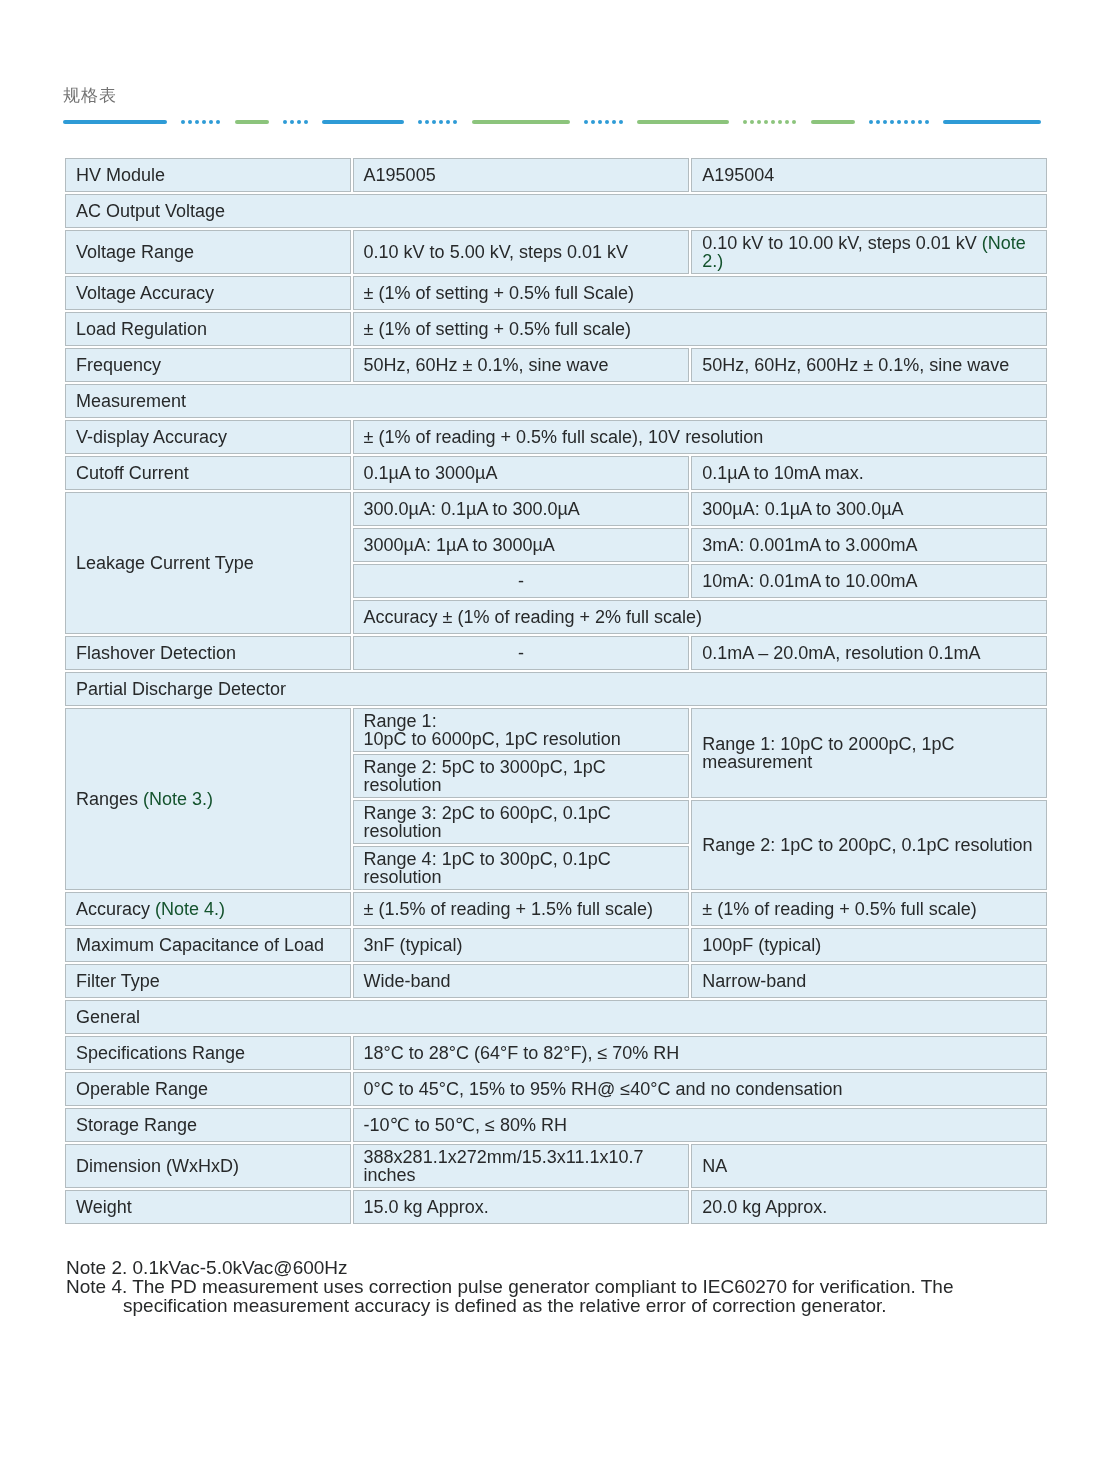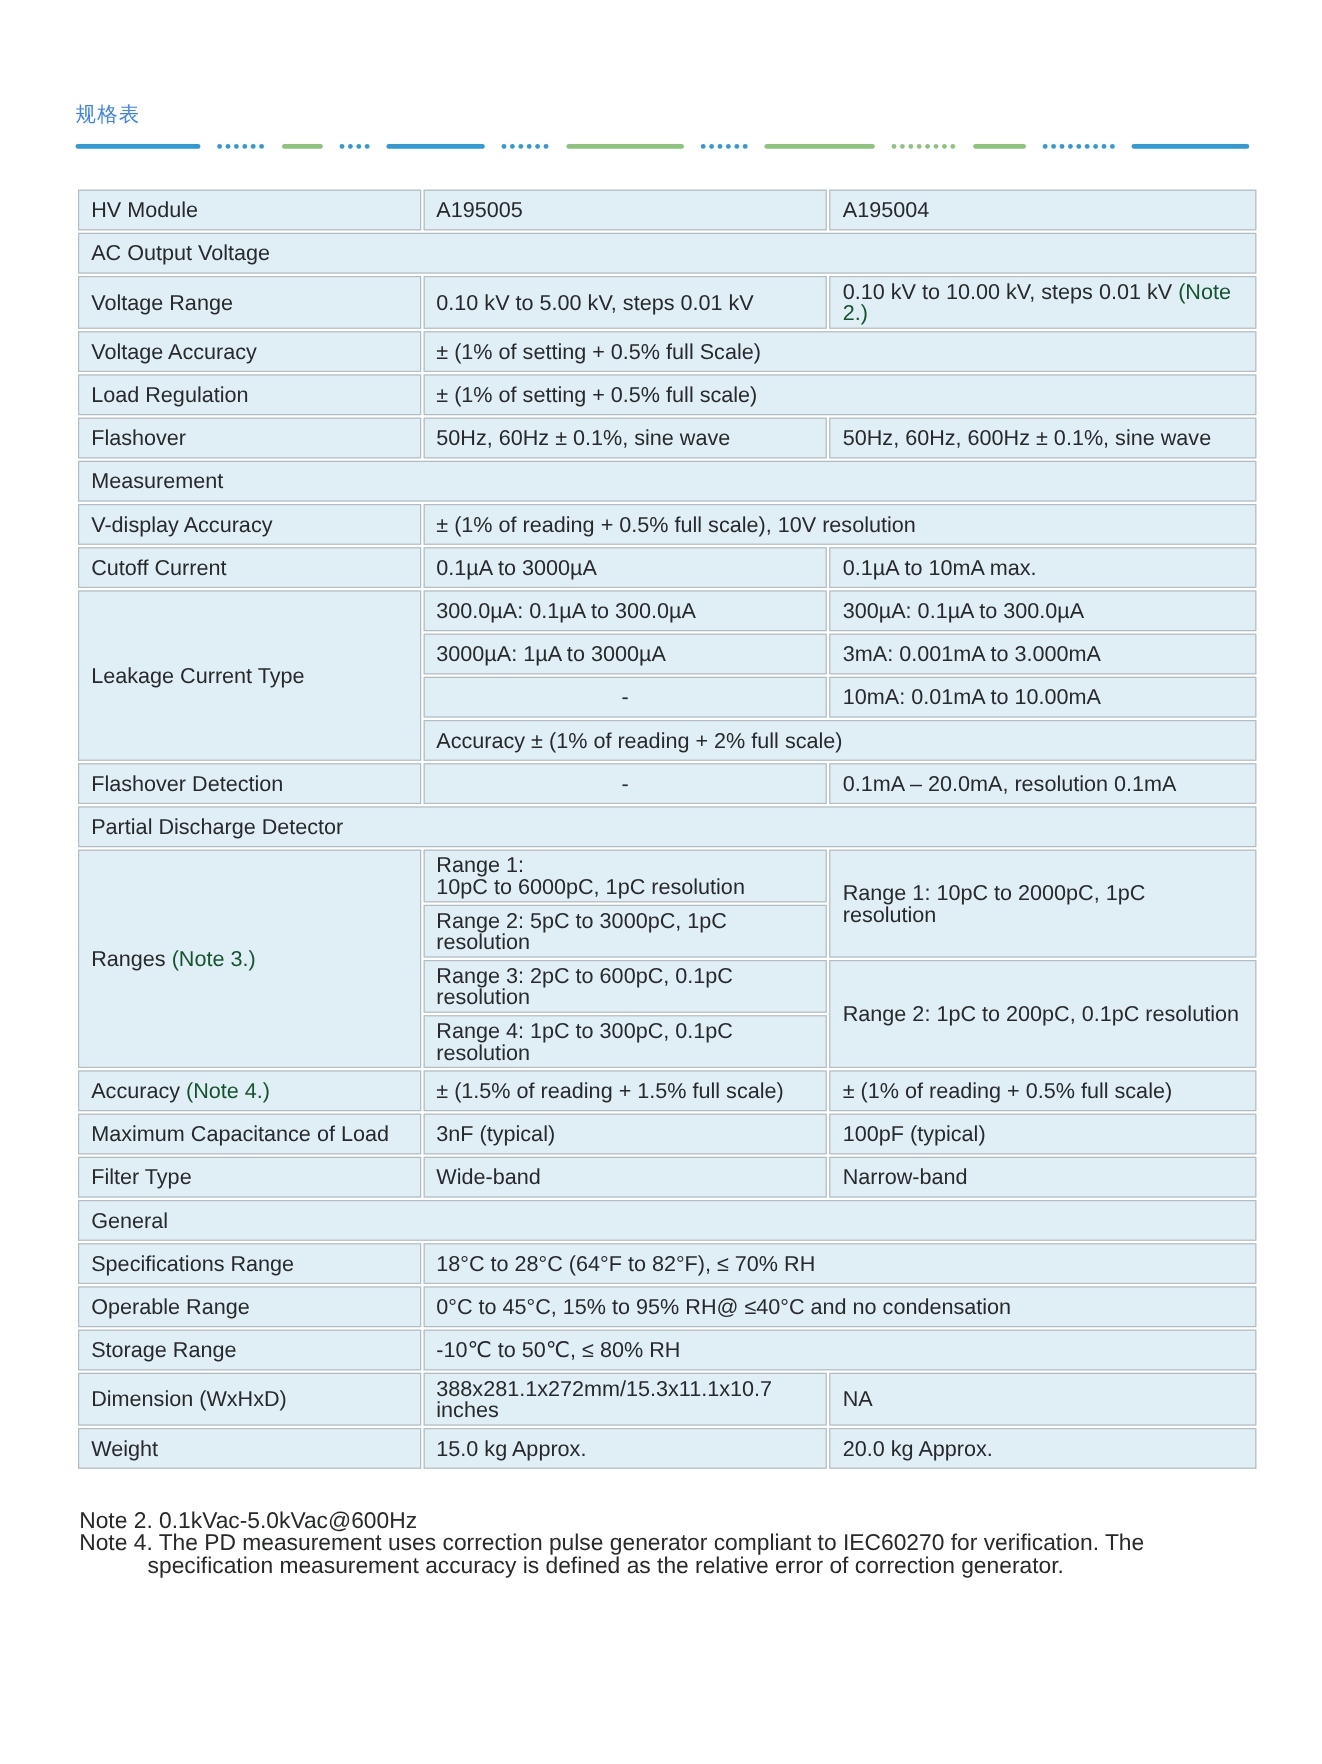--- a/index.html
+++ b/index.html
@@ -14,21 +14,21 @@
     height: 1470px;
     overflow: hidden;
     position: relative;
   }
   .page {
     padding: 84px 0 0 63px;
   }
   .page-title {
     font-size: 17px;
     font-weight: 500;
-    color: #3b82f6;
+    color: #737373;
     letter-spacing: 1px;
     margin: 0 0 12px 0;
   }
   
   .divider {
     width: 978px;
     height: 5px;
     display: flex;
     align-items: center;
     justify-content: space-between;
@@ -183,21 +183,21 @@
       </tr>
       <tr>
         <td>Voltage Accuracy</td>
         <td colspan="2">± (1% of setting + 0.5% full Scale)</td>
       </tr>
       <tr>
         <td>Load Regulation</td>
         <td colspan="2">± (1% of setting + 0.5% full scale)</td>
       </tr>
       <tr>
-        <td>Flashover</td>
+        <td>Frequency</td>
         <td>50Hz, 60Hz ± 0.1%, sine wave</td>
         <td>50Hz, 60Hz, 600Hz ± 0.1%, sine wave</td>
       </tr>
 
       <tr>
         <td class="section" colspan="3">Measurement</td>
       </tr>
       <tr>
         <td>V-display Accuracy</td>
         <td colspan="2">± (1% of reading + 0.5% full scale), 10V resolution</td>
@@ -231,21 +231,21 @@
 
       <tr>
         <td class="section" colspan="3">Partial Discharge Detector</td>
       </tr>
       <tr>
         <td rowspan="4"><span>Ranges </span><span class="note-link">(Note 3.)</span></td>
         <td>
             <div>Range 1:</div>
             <div>10pC to 6000pC, 1pC resolution</div>
           </td>
-        <td rowspan="2">Range 1: 10pC to 2000pC, 1pC resolution</td>
+        <td rowspan="2">Range 1: 10pC to 2000pC, 1pC measurement</td>
       </tr>
       <tr>
         <td>Range 2: 5pC to 3000pC, 1pC resolution</td>
       </tr>
       <tr>
         <td>Range 3: 2pC to 600pC, 0.1pC resolution</td>
         <td rowspan="2">Range 2: 1pC to 200pC, 0.1pC resolution</td>
       </tr>
       <tr>
         <td>Range 4: 1pC to 300pC, 0.1pC resolution</td>

